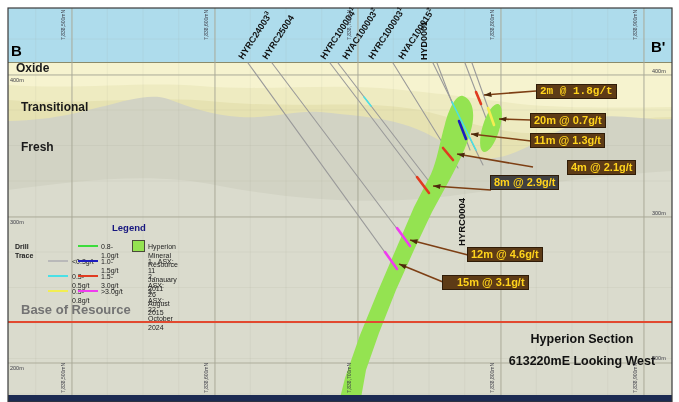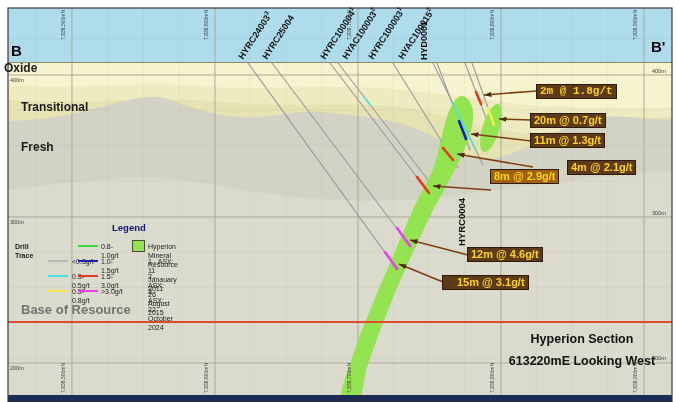--- a/index.html
+++ b/index.html
@@ -100,21 +100,21 @@
       <line x1="468" y1="255" x2="410" y2="240" marker-end="url(#ah)"></line>
       <line x1="443" y1="282" x2="399" y2="264" marker-end="url(#ah)"></line>
     </g>
 
     <rect x="8" y="395" width="664" height="7" fill="#1c2b52"></rect>
     <rect x="8" y="8" width="664" height="394" fill="none" stroke="#3a3a3a" stroke-width="1.2"></rect>
   </svg>
 
   <div class="abs sect-letter" style="left:11px;top:42px;">B</div>
   <div class="abs sect-letter" style="left:651px;top:38px;">B'</div>
-  <div class="abs layer-label" style="left:4px;top:61px;">Oxide</div>
+  <div class="abs layer-label" style="left:16px;top:61px;">Oxide</div>
   <div class="abs layer-label" style="left:21px;top:100px;">Transitional</div>
   <div class="abs layer-label" style="left:21px;top:140px;">Fresh</div>
   <div class="abs base-label" style="left:21px;top:302px;">Base of Resource</div>
 
   <div class="abs footer-label" style="left:482px;top:332px;">Hyperion Section</div>
   <div class="abs footer-label" style="left:482px;top:354px;">613220mE Looking West</div>
 
   <div class="drill-label" style="left:243px;top:49px;"><span>HYRC24003</span><sup>3</sup></div>
   <div class="drill-label" style="left:267px;top:49px;"><span>HYRC25004</span><sup></sup></div>
   <div class="drill-label" style="left:325px;top:49px;"><span>HYRC100004</span><sup>1</sup></div>
@@ -122,21 +122,21 @@
   <div class="drill-label" style="left:373px;top:49px;"><span>HYRC100003</span><sup>1</sup></div>
   <div class="drill-label" style="left:403px;top:49px;"><span>HYAC100015</span><sup>2</sup></div>
   <div class="drill-label vertical" style="left:430px;top:49px;"><span>HYD0001</span></div>
 
   <div class="trace-mid-label" style="left:456px;top:246px;">HYRC0004</div>
 
   <div class="callout" style="left: 536px; top: 84px; background: rgb(93, 59, 22); color: rgb(255, 211, 28); border-color: rgb(47, 28, 8); font-family: Liberation Mono, monospace;">2m @ 1.8g/t</div>
   <div class="callout" style="left: 530px; top: 113px; background: rgb(93, 59, 22); color: rgb(255, 211, 28); border-color: rgb(47, 28, 8);">20m @ 0.7g/t</div>
   <div class="callout" style="left: 530px; top: 133px; background: rgb(93, 59, 22); color: rgb(255, 211, 28); border-color: rgb(47, 28, 8);">11m @ 1.3g/t</div>
   <div class="callout" style="left: 532px; top: 160px; background: rgb(93, 59, 22); color: rgb(255, 211, 28); border-color: rgb(47, 28, 8); margin-left: 35px;">4m @ 2.1g/t</div>
-  <div class="callout" style="left: 490px; top: 169px; background: #a16207; color: rgb(255, 211, 28); border-color: rgb(47, 28, 8);">8m @ 2.9g/t</div>
+  <div class="callout" style="left: 490px; top: 175px; background: #404040; color: rgb(255, 211, 28); border-color: rgb(47, 28, 8);">8m @ 2.9g/t</div>
   <div class="callout" style="left: 467px; top: 247px; background: rgb(93, 59, 22); color: rgb(255, 211, 28); border-color: rgb(47, 28, 8);">12m @ 4.6g/t</div>
   <div class="callout" style="left: 442px; top: 275px; background: rgb(93, 59, 22); color: rgb(255, 211, 28); border-color: rgb(47, 28, 8); padding-left: 14px;">15m @ 3.1g/t</div>
 
   <div class="legend">
     <div class="lg-title abs" style="left: 112px; top: 222px; color: rgb(22, 22, 127);">Legend</div>
 
     <div class="lg-item-label" style="left:15px;top:242px;font-weight:bold;">Drill Trace</div>
 
     <div class="lg-swatch" style="left: 48px; top: 260px; background: rgb(185, 185, 185);"></div>
     <div class="lg-item-label" style="left:72px;top:257px;">&lt;0.3g/t</div>

